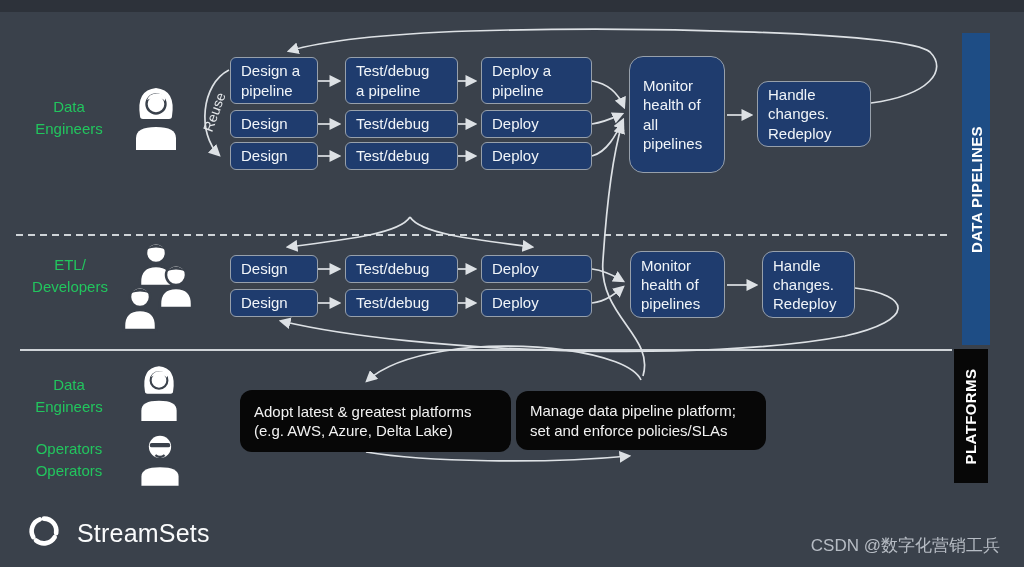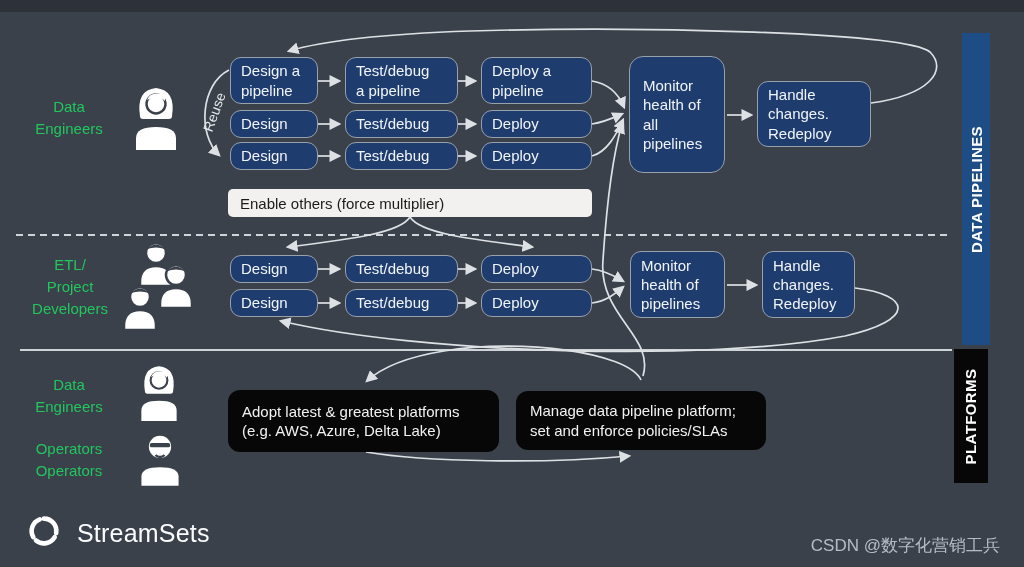--- a/index.html
+++ b/index.html
@@ -10,21 +10,21 @@
     color:#e8ebee;
   }
   .topband { position:absolute; left:0; top:0; width:1024px; height:12px; background:rgba(0,0,0,.22); }
   .overlay { position:absolute; left:0; top:0; width:1024px; height:567px; pointer-events:none; }
 
   .actor-label { position:absolute; text-align:center; font-size:15px; line-height:22px; color:#22c55e; }
   .actor-icon { position:absolute; }
 
   .box {
     position:absolute; box-sizing:border-box;
-    background:#1f3c6e; border:1px solid #97a0ab; border-radius:11px;
+    background:#1f3c6e; border:1px solid #97a0ab; border-radius:6px;
     color:#f1f5f9; font-size:15px; line-height:1.27;
     display:flex; align-items:center;
     padding:2px 8px 2px 10px; white-space:pre-line;
   }
   .box.big { border-radius:14px; padding-left:13px; }
   .box.med { border-radius:11px; }
   .box.dark { background:#070707; border:none; border-radius:12px; color:#f2f2f2; padding-left:14px; }
   .lightbar {
     position:absolute; box-sizing:border-box; background:#f3f1ef; border-radius:5px;
     color:#1b1b1b; font-size:15px; display:flex; align-items:center; padding-left:12px;
@@ -116,21 +116,20 @@
     <svg width="56" height="68" viewBox="0 0 56 68">
       <path d="M8 68 L8 56 Q8 45 28 45 Q48 45 48 56 L48 68 Z" fill="#fff"></path>
       <path d="M12 34 Q8 8 28 6 Q48 8 44 34 Q44 37 41 37 L15 37 Q12 37 12 34 Z" fill="#fff"></path>
       <circle cx="28" cy="22" r="9.5" fill="#fff" stroke="#3a414b" stroke-width="2.4"></circle>
       <path d="M19 18 Q22 10 33 12 Q38 13 37 19 Q30 12 19 18 Z" fill="#fff"></path>
     </svg>
   </span>
 
   <div class="actor-label" style="left:10px;top:254px;width:120px;">
     <span style="display:block">ETL/</span>
-    <span style="display:block">Project</span>
     <span style="display:block">Developers</span>
   </div>
   <span class="actor-icon" style="left:120px;top:242px;">
     <svg width="80" height="98" viewBox="0 0 80 98">
       <g>
         <circle cx="36" cy="11" r="10" fill="#fff" stroke="#3a414b" stroke-width="2.5"></circle>
         <path d="M20 40 Q20 24 36 24 Q52 24 52 40 L52 44 L20 44 Z" fill="#fff" stroke="#3a414b" stroke-width="2.5"></path>
         <path d="M27 7 Q36 -2 45 7 Q36 4 27 7 Z" fill="#3a414b"></path>
       </g>
       <g>
@@ -190,38 +189,37 @@
   <div class="box" style="left:481px;top:142px;width:111px;height:28px;">Deploy</div>
 
   <div class="box big" style="left:629px;top:56px;width:96px;height:117px;">Monitor
 health of
 all
 pipelines</div>
   <div class="box med" style="left:757px;top:81px;width:114px;height:66px;">Handle
 changes.
 Redeploy</div>
 
-  <div class="lightbar" style="left:228px;top:189px;width:364px;height:28px;">Enable others (force multiplier)</div>
 
   <div class="box" style="left:230px;top:255px;width:88px;height:28px;">Design</div>
   <div class="box" style="left:345px;top:255px;width:113px;height:28px;">Test/debug</div>
   <div class="box" style="left:481px;top:255px;width:111px;height:28px;">Deploy</div>
 
   <div class="box" style="left:230px;top:289px;width:88px;height:28px;">Design</div>
   <div class="box" style="left:345px;top:289px;width:113px;height:28px;">Test/debug</div>
   <div class="box" style="left:481px;top:289px;width:111px;height:28px;">Deploy</div>
 
   <div class="box med" style="left:630px;top:251px;width:95px;height:67px;">Monitor
 health of
 pipelines</div>
   <div class="box med" style="left:762px;top:251px;width:93px;height:67px;">Handle
 changes.
 Redeploy</div>
 
-  <div class="box dark" style="left:228px;top:390px;width:271px;height:62px;">Adopt latest &amp; greatest platforms
+  <div class="box dark" style="left:240px;top:390px;width:271px;height:62px;">Adopt latest &amp; greatest platforms
 (e.g. AWS, Azure, Delta Lake)</div>
   <div class="box dark" style="left:516px;top:391px;width:250px;height:59px;">Manage data pipeline platform;
 set and enforce policies/SLAs</div>
 
   <div class="vbar blue" style="left:962px;top:33px;width:28px;height:312px;">
     <span>DATA PIPELINES</span>
   </div>
   <div class="vbar black" style="left:954px;top:349px;width:34px;height:134px;">
     <span>PLATFORMS</span>
   </div>

